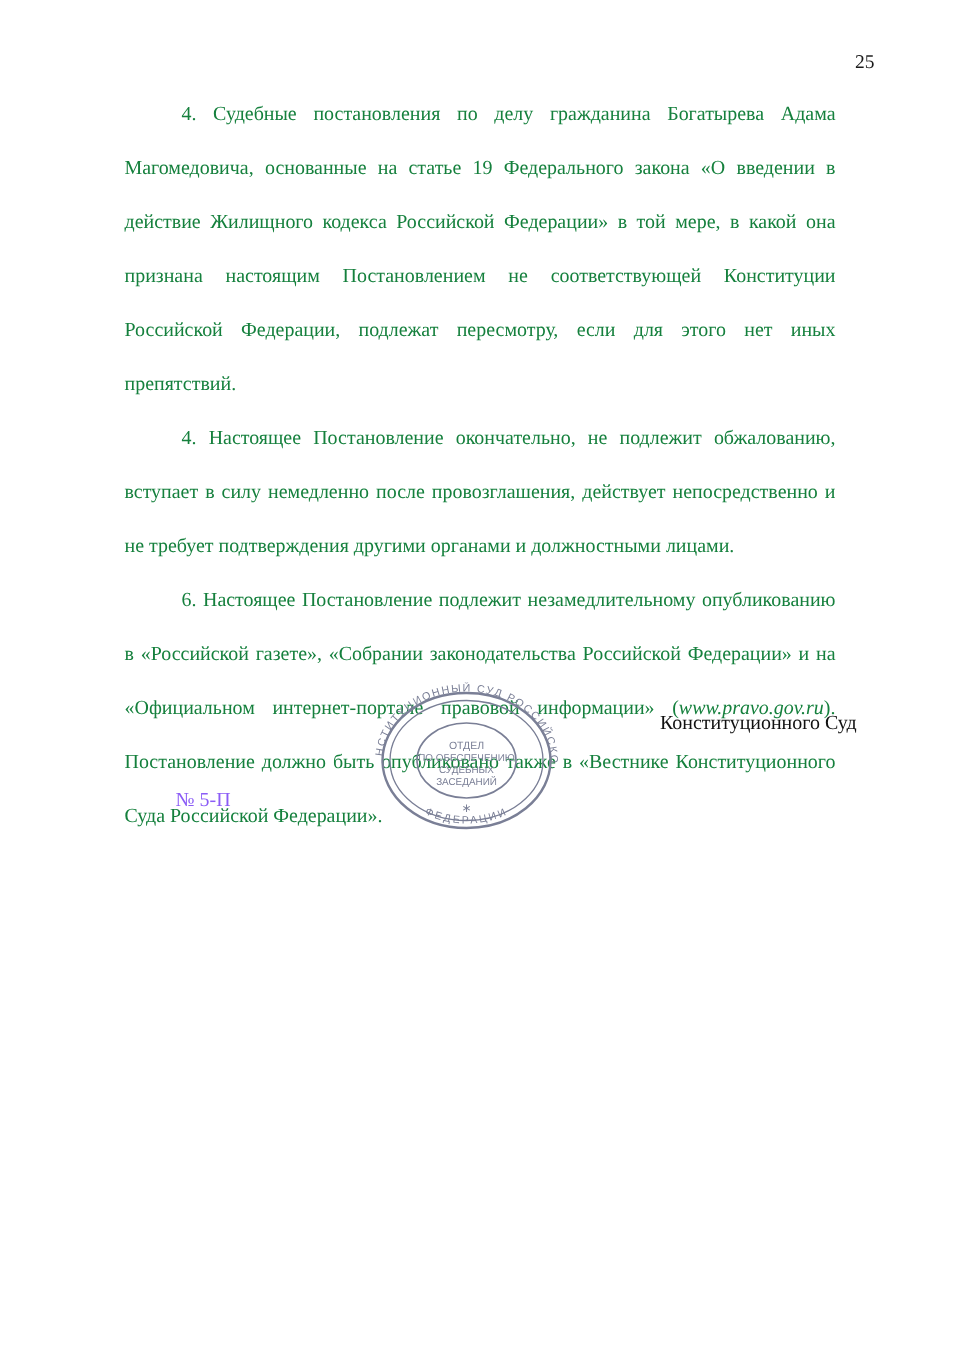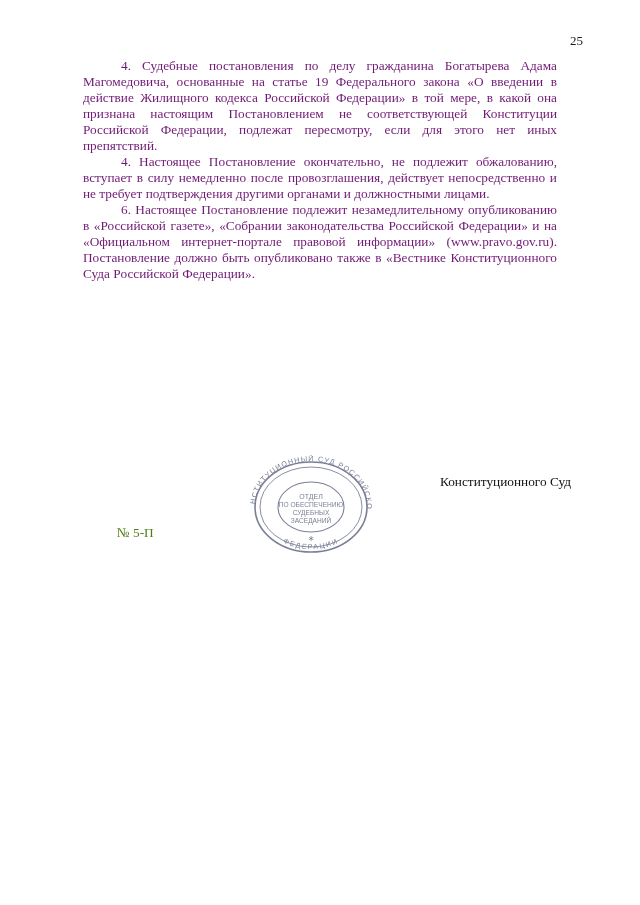--- a/index.html
+++ b/index.html
@@ -24,46 +24,47 @@
     color: #1a1a1a;
   }
   .body-text {
     position: absolute;
     top: 58px;
     left: 83px;
     width: 474px;
   }
   .para {
     font-size: 13.3px;
-    line-height: 16px;
+    line-height: 36px;
     text-align: justify;
     text-indent: 38px;
     margin: 0 0 0 0;
-    color: #701a75;
+    color: #15803d;
     text-justify: inter-word;
   }
   .para + .para {
     margin-top: 0px;
   }
   .italic {
+    font-style: italic;
   }
   .signature-block {
     position: absolute;
     top: 472px;
     left: 440px;
     font-size: 13.3px;
     line-height: 19px;
     color: #111111;
   }
   .doc-number {
     position: absolute;
     top: 525px;
     left: 117px;
     font-size: 13.3px;
-    color: #4d7c0f;
+    color: #8b5cf6;
   }
   .stamp {
     position: absolute;
     top: 455px;
     left: 235px;
     width: 152px;
     height: 100px;
   }
   .stamp svg { display: block; }
 </style>

